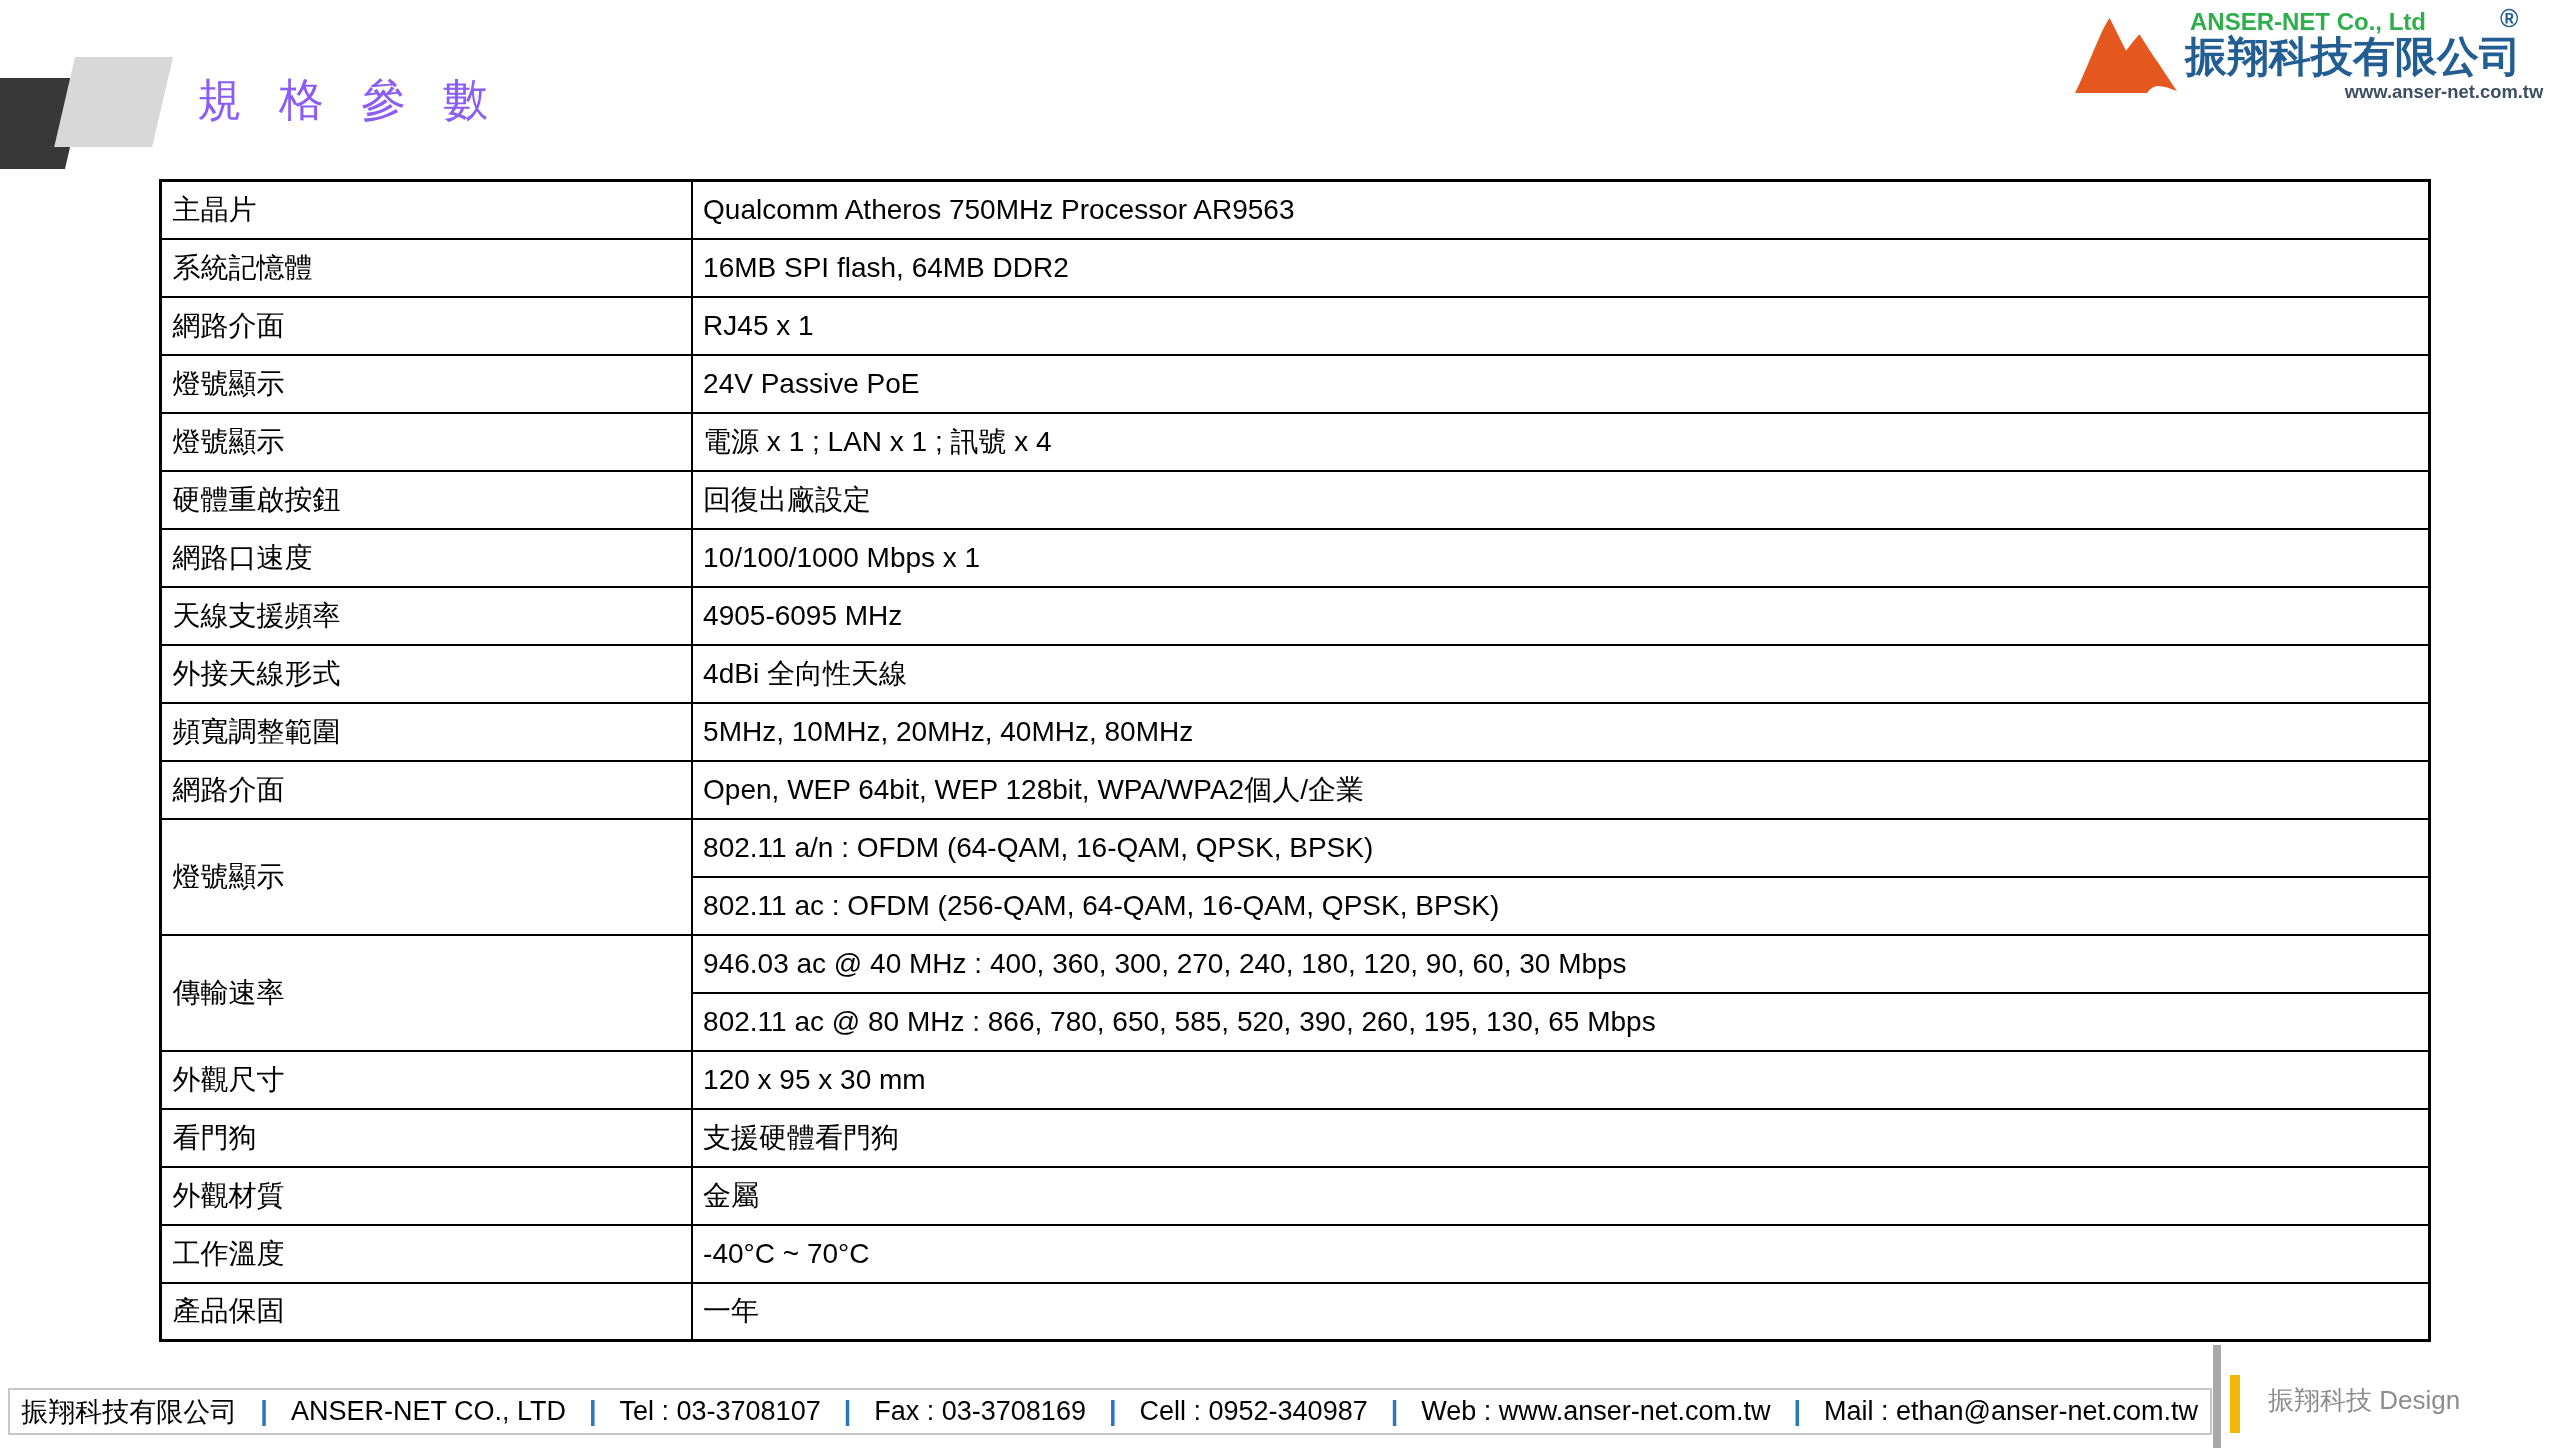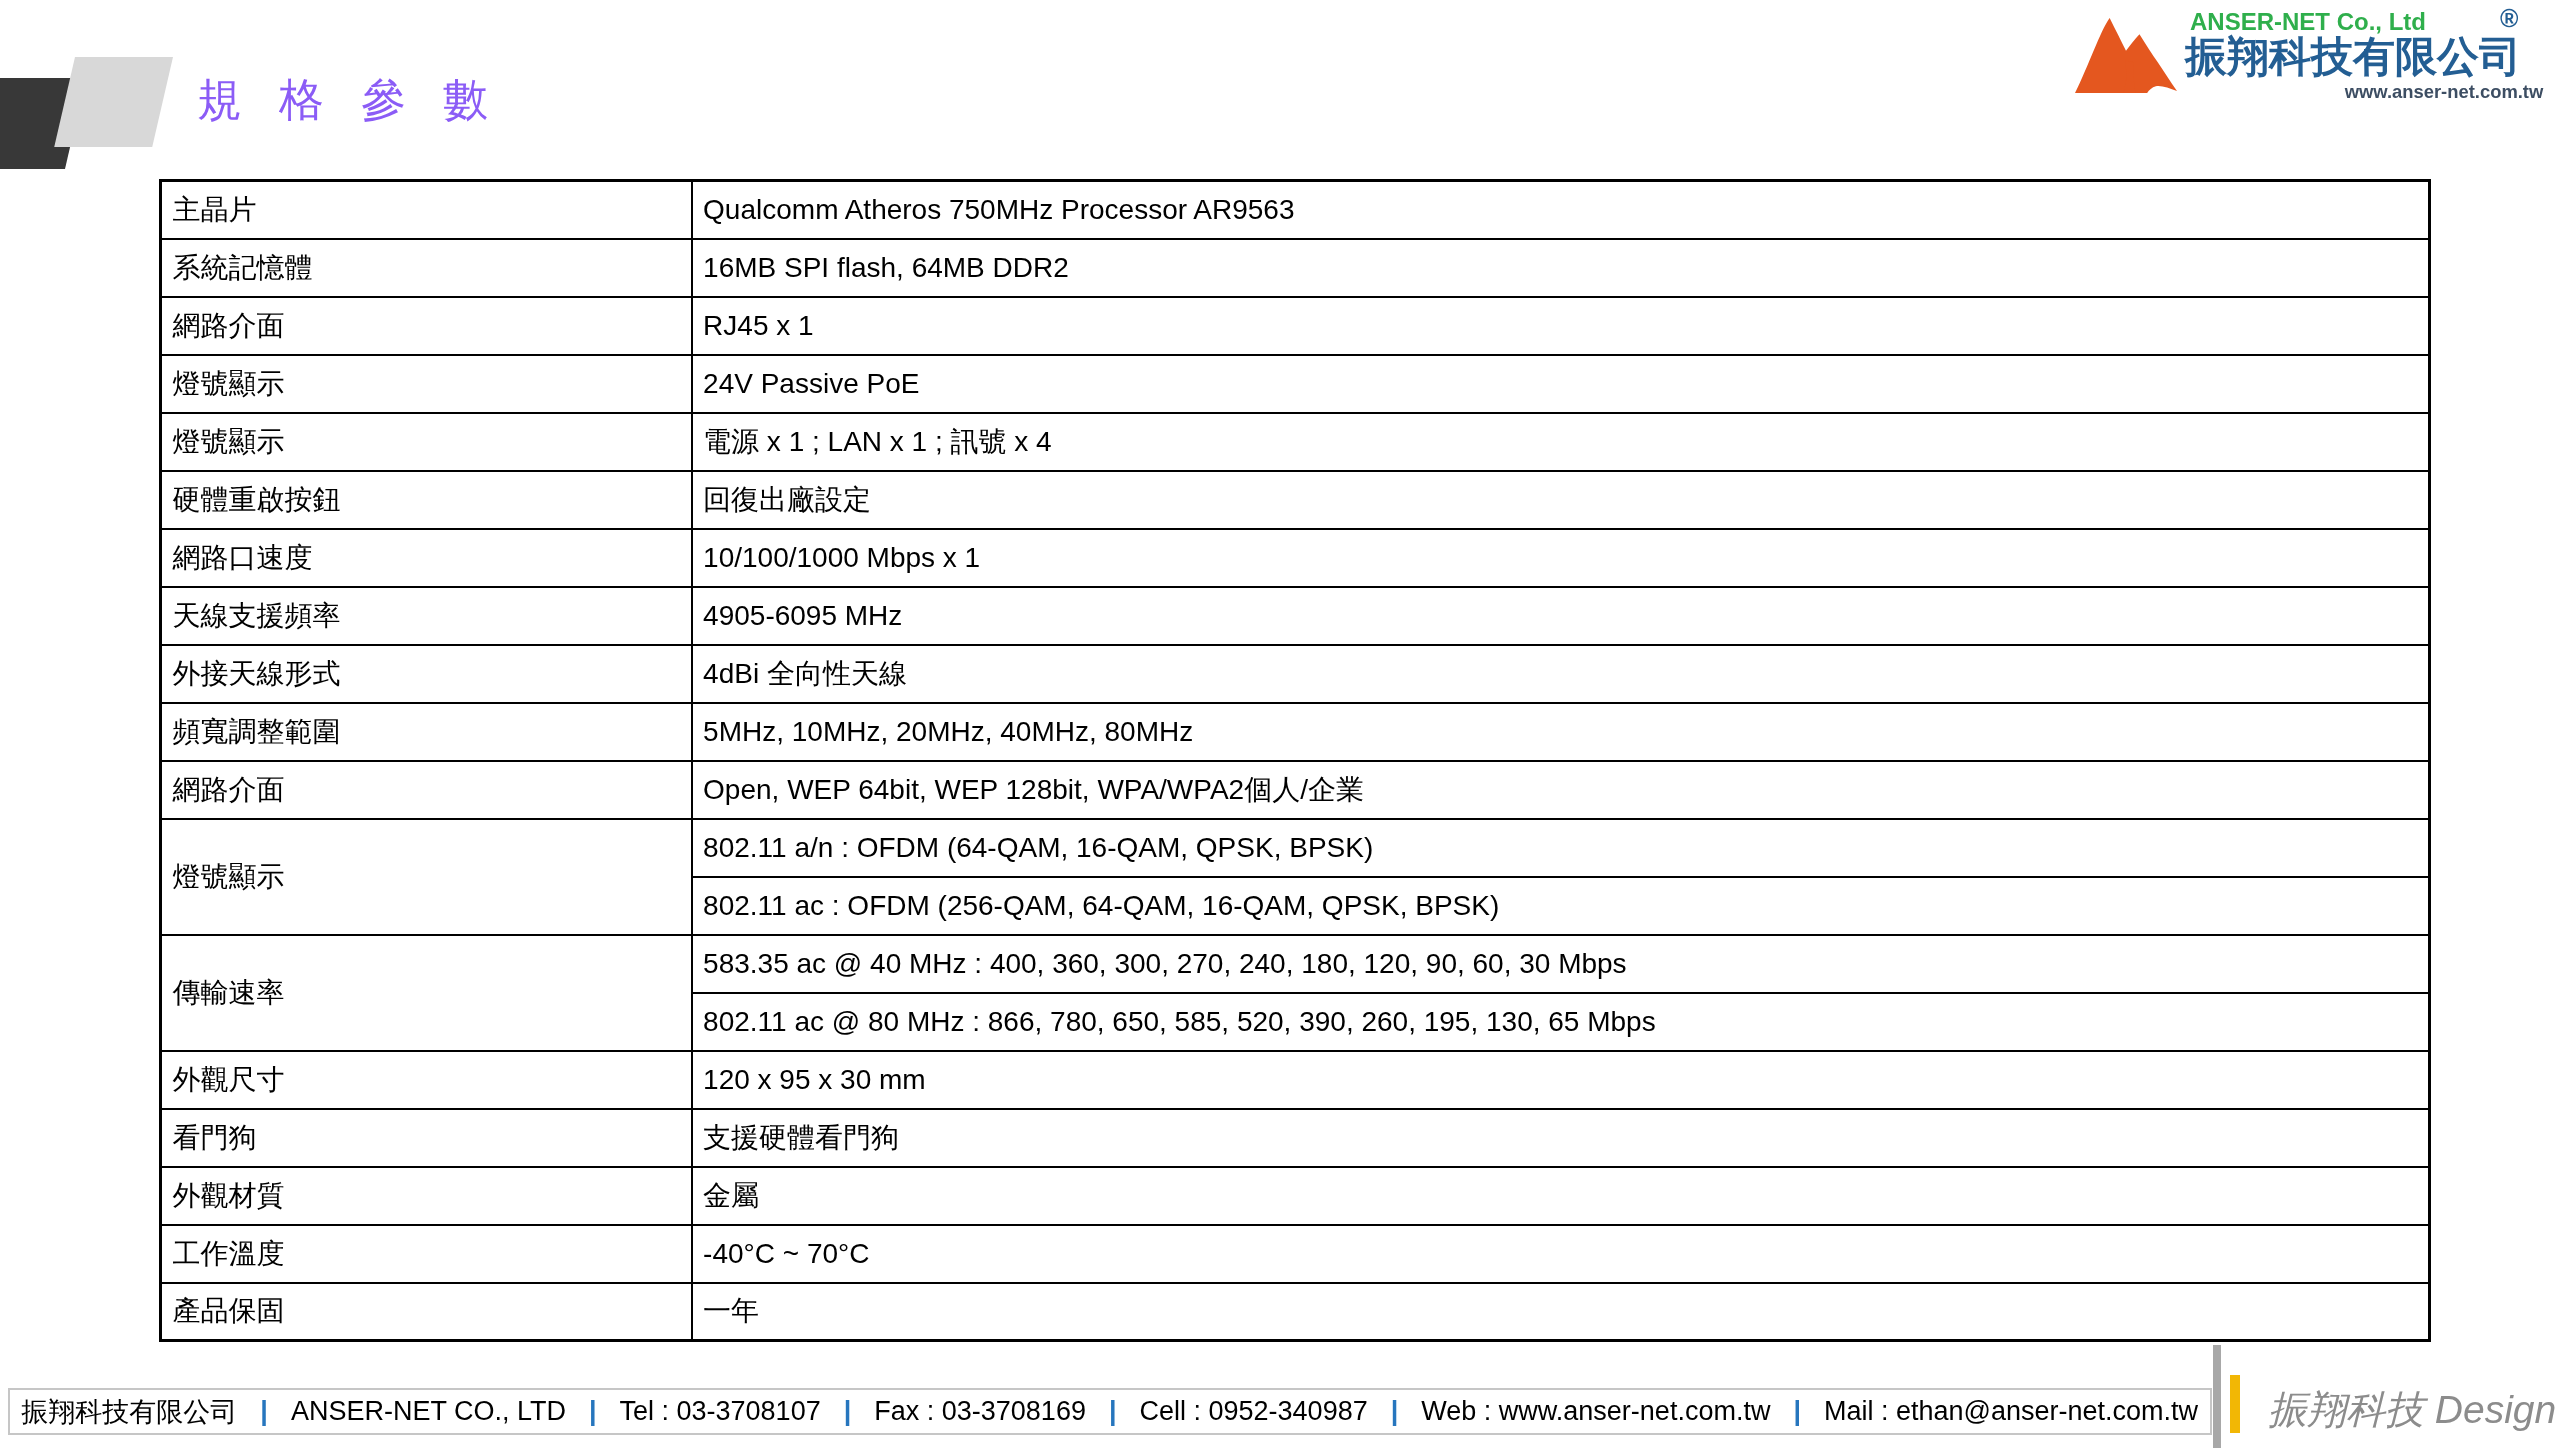--- a/index.html
+++ b/index.html
@@ -36,21 +36,21 @@
 
   
   .footer-box{position:absolute;left:7.7px;top:1388px;width:2204px;height:47px;
               border:2.9px solid #c6c6c6;box-sizing:border-box;background:#fff;
               display:flex;align-items:center;justify-content:space-between;
               padding:0 11.6px;white-space:nowrap;font-size:27px;overflow:hidden;}
   .footer-box .seg{color:#000;}
   .footer-box .sep{color:#2776be;font-weight:bold;padding:0 3.9px;}
   .bar-gray{position:absolute;left:2213px;top:1345px;width:7.7px;height:103px;background:#a8a8a8;}
   .bar-yellow{position:absolute;left:2230px;top:1375px;width:9.7px;height:58px;background:#f2b705;}
-  .design-credit{position:absolute;left:2268px;top:1383px;font-size:39px;color:#8c8c8c;white-space:nowrap;font-style:italic;}
+  .design-credit{position:absolute;left:2268px;top:1383px;font-size:26px;color:#8c8c8c;white-space:nowrap;}
 </style>
 </head>
 <body>
 
 <div class="page">
 
   <div class="para-dark"></div>
   <div class="para-light"></div>
   <div class="page-title">規格參數</div>
 
@@ -111,21 +111,21 @@
         </tr>
       <tr>
           <td class="lbl" rowspan="2">燈號顯示</td>
           <td class="val">802.11 a/n : OFDM (64-QAM, 16-QAM, QPSK, BPSK)</td>
         </tr>
       <tr>
           <td class="val">802.11 ac : OFDM (256-QAM, 64-QAM, 16-QAM, QPSK, BPSK)</td>
         </tr>
       <tr>
           <td class="lbl" rowspan="2">傳輸速率</td>
-          <td class="val">583.35 ac @ 40 MHz : 400, 360, 300, 270, 240, 180, 120, 90, 60, 30 Mbps</td>
+          <td class="val">946.03 ac @ 40 MHz : 400, 360, 300, 270, 240, 180, 120, 90, 60, 30 Mbps</td>
         </tr>
       <tr>
           <td class="val">802.11 ac @ 80 MHz : 866, 780, 650, 585, 520, 390, 260, 195, 130, 65 Mbps</td>
         </tr>
       <tr>
           <td class="lbl">外觀尺寸</td>
           <td class="val">120 x 95 x 30 mm</td>
         </tr>
       <tr>
           <td class="lbl">看門狗</td>

